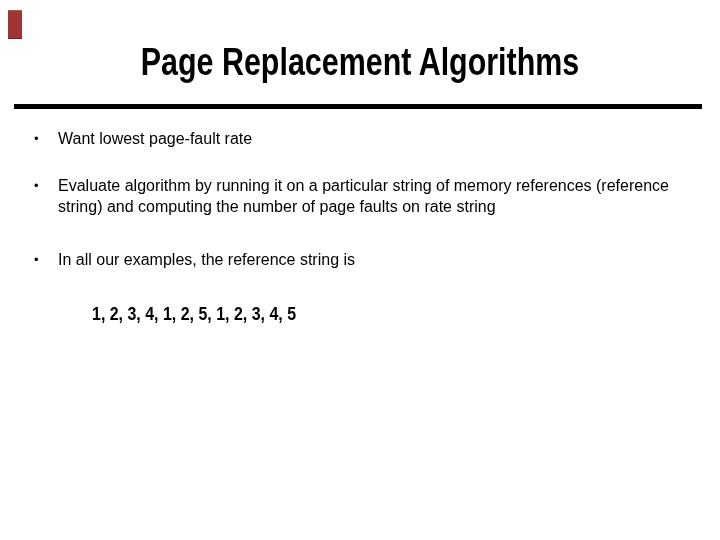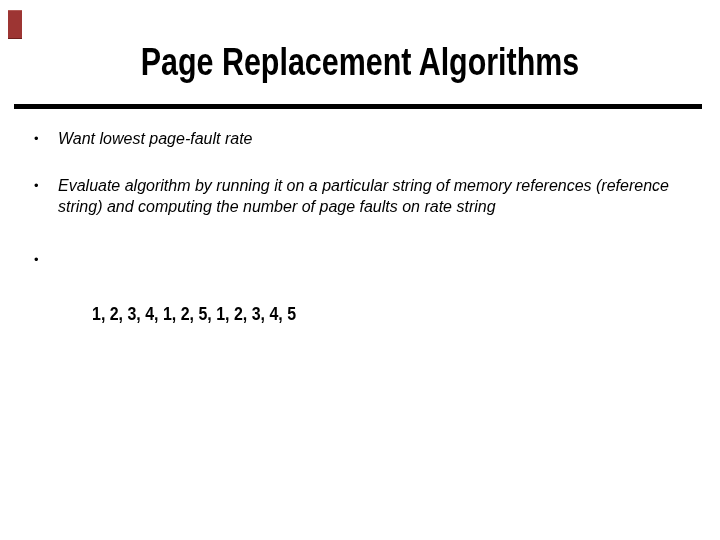--- a/index.html
+++ b/index.html
@@ -67,21 +67,20 @@
   .bullet .dot {
     flex: 0 0 auto;
     width: 24px;
     padding-left: 34px;
     font-size: 13px;
     line-height: 21px;
   }
   .bullet .btext {
     flex: 1 1 auto;
     margin-right: 32px;
-    font-style: italic;
   }
   .bullet-1 { top: 128px; }
   .bullet-2 { top: 175px; }
   .bullet-3 { top: 249px; }
 
   .refstring {
     position: absolute;
     left: 92px;
     top: 303px;
     font-size: 19px;
@@ -120,19 +119,20 @@
     <span class="btext">Want lowest page-fault rate</span>
   </div>
 
   <div class="bullet bullet-2">
     <span class="dot">•</span>
     <span class="btext">Evaluate algorithm by running it on a particular string of memory references (reference string) and computing the number of page faults on rate string</span>
   </div>
 
   <div class="bullet bullet-3">
     <span class="dot">•</span>
+    <span class="btext">In all our examples, the reference string is</span>
   </div>
 
   <div class="refstring">1, 2, 3, 4, 1, 2, 5, 1, 2, 3, 4, 5</div>
 
   <div class="pagenum">26</div>
 
 </div>
 
 </body></html>

